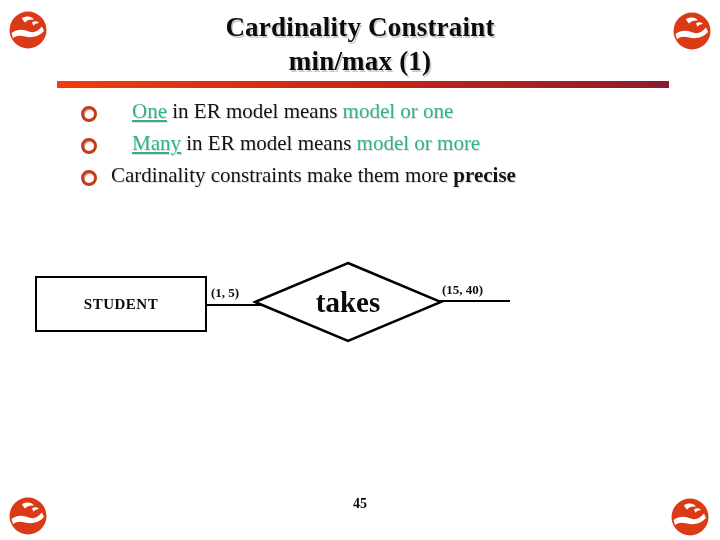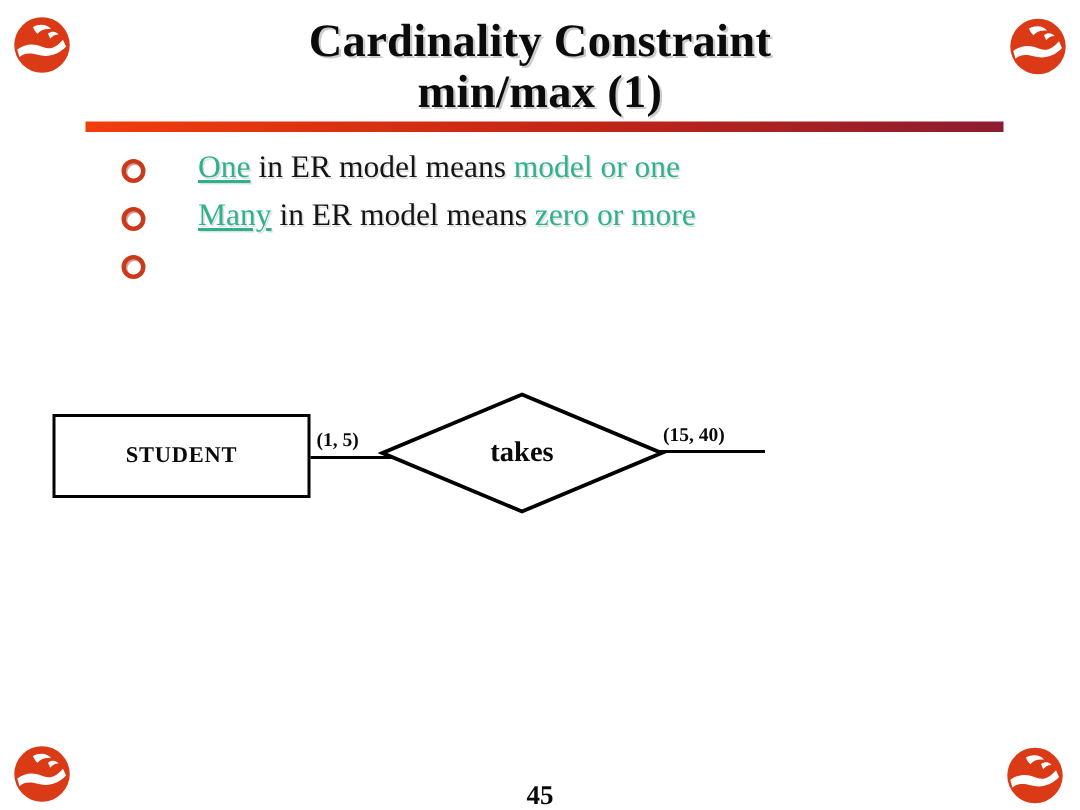--- a/index.html
+++ b/index.html
@@ -15,21 +15,21 @@
   .logo { position: absolute; width: 40px; height: 40px; }
   .logo.tl { left: 8px;  top: 10px; }
   .logo.tr { left: 672px; top: 11px; }
   .logo.bl { left: 8px;  top: 496px; }
   .logo.br { left: 670px; top: 497px; }
 
   
   .title {
     position: absolute; left: 0; top: 10px; width: 100%;
     text-align: center; font-weight: bold;
-    font-size: 31px; line-height: 34px; color: #0b0b0b;
+    font-size: 27px; line-height: 34px; color: #0b0b0b;
     text-shadow: 1.5px 1.5px 0 rgba(160,160,160,0.55);
     letter-spacing: 0.2px;
   }
   .rule {
     position: absolute; left: 57px; top: 81px; width: 612px; height: 7px;
     background: linear-gradient(to right, #f23d0c, #c22517 55%, #8c1c30);
   }
 
   
   .bullets { position: absolute; left: 79px; top: 100px; width: 600px; }
@@ -60,33 +60,33 @@
   .entity.student { left: 35px; top: 276px; width: 168px; height: 52px; }
   .entity.course  { left: 508px; top: 282px; width: 157px; height: 53px; }
   .connector { position: absolute; height: 2px; background: #000; }
   .conn1 { left: 203px; top: 304px; width: 58px; }
   .conn2 { left: 438px; top: 300px; width: 72px; }
   .diamond-wrap { position: absolute; left: 252px; top: 261px; width: 192px; height: 82px; }
   .diamond-wrap svg { position: absolute; left: 0; top: 0; }
   .diamond-label {
     position: absolute; left: 0; top: 0; width: 100%; height: 100%;
     display: flex; align-items: center; justify-content: center;
-    font-weight: bold; font-size: 19px; color: #0a0a0a;
+    font-weight: bold; font-size: 29px; color: #0a0a0a;
   }
   .card-label {
     position: absolute; font-weight: bold; font-size: 13px; color: #0a0a0a;
     white-space: nowrap;
   }
   .card-left  { left: 211px; top: 285px; }
   .card-right { left: 442px; top: 282px; }
 
   
   .page-number {
-    position: absolute; left: 0; top: 520px; width: 100%;
-    text-align: center; font-weight: bold; font-size: 18px; color: #0a0a0a;
+    position: absolute; left: 0; top: 496px; width: 100%;
+    text-align: center; font-weight: bold; font-size: 14px; color: #0a0a0a;
   }
 </style>
 </head>
 <body>
 
 <div class="slide">
 
   <svg class="logo tl" viewBox="0 0 40 40" aria-hidden="true">
     <circle cx="20" cy="20" r="18.5" fill="#db3a16"></circle>
     <path d="M14 8 C18 5.5, 24 6, 26 9.5 C22 9, 19 10, 17 12.5 C15.5 11.2, 14.5 9.6, 14 8 Z" fill="#fff"></path>
@@ -118,24 +118,25 @@
   </div>
   <div class="rule"></div>
 
   <div class="bullets">
     <div class="bullet-row">
       <span class="ring"></span>
       <span class="bullet-text"><span class="teal u">One</span><span> in ER model means </span><span class="teal">model or one</span></span>
     </div>
     <div class="bullet-row">
       <span class="ring"></span>
-      <span class="bullet-text"><span class="teal u">Many</span><span> in ER model means </span><span class="teal">zero or more</span></span>
+      <span class="bullet-text"><span class="teal u">Many</span><span> in ER model means </span><span class="teal">model or more</span></span>
     </div>
     <div class="bullet-row">
       <span class="ring"></span>
+      <span class="bullet-text"><span>Cardinality constraints make them more </span><span class="b">precise</span></span>
     </div>
   </div>
 
   <div class="connector conn1"></div>
   <div class="connector conn2"></div>
 
   <div class="entity student">
     <span>STUDENT</span>
   </div>
 

